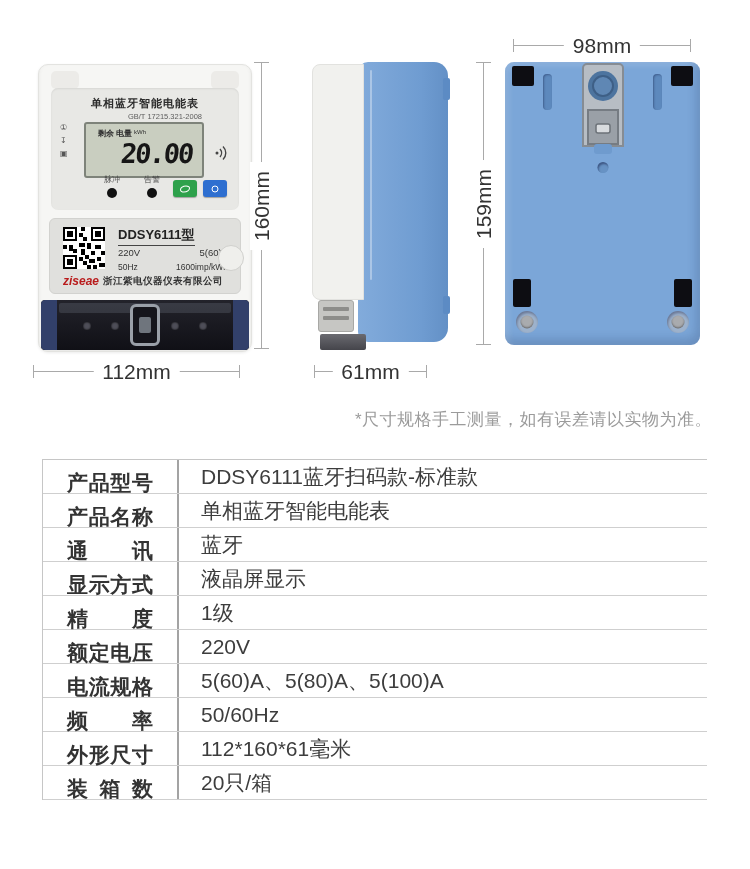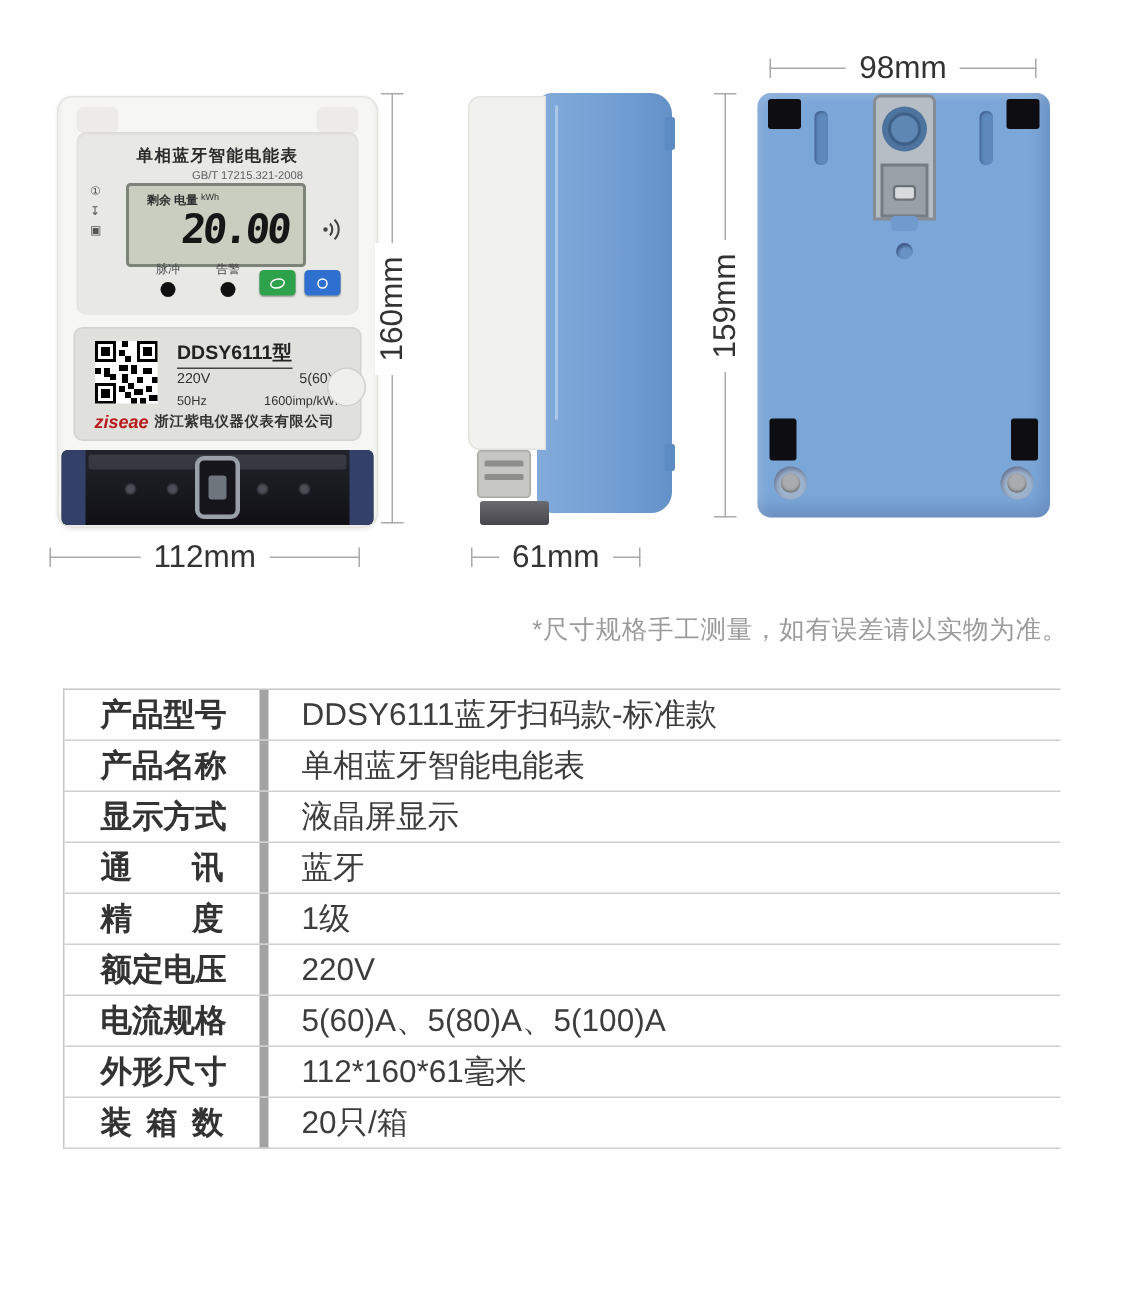--- a/index.html
+++ b/index.html
@@ -123,22 +123,22 @@
     font-size:17px; color:#9b9b9b; letter-spacing:.5px;
   }
 
   
   .spec-table {
     margin:28px 0 0 42px; width:665px;
     border-top:1px solid #c6c6c6; border-left:1px solid #c6c6c6;
   }
   .spec-row { display:flex; height:34px; border-bottom:1px solid #cfcfcf; align-items:center; }
   .spec-cell-label {
-    width:136px; flex:none; height:100%; display:flex; align-items:center;
-    border-right:6px solid #a3a3a3; padding:0 24px;
+    width:136px; flex:none; height:100%; display:flex; align-items:flex-end;
+    border-right:2px solid #a3a3a3; padding:0 24px;
   }
   .spec-cell-label span {
     display:block; width:88px; font-size:21px; font-weight:bold; color:#333;
     text-align:justify; text-align-last:justify; white-space:nowrap; line-height:1;
   }
   .spec-cell-value { padding-left:22px; font-size:21px; color:#3d3d3d; line-height:1; }
 </style>
 </head>
 <body>
 
@@ -307,50 +307,56 @@
     <div class="spec-cell-value">DDSY6111蓝牙扫码款-标准款</div>
   </div>
   <div class="spec-row">
     <div class="spec-cell-label">
         <span>产品名称</span>
       </div>
     <div class="spec-cell-value">单相蓝牙智能电能表</div>
   </div>
   <div class="spec-row">
     <div class="spec-cell-label">
+        <span>通讯</span>
+      </div>
+    <div class="spec-cell-value">蓝牙</div>
+  </div>
+  <div class="spec-row">
+    <div class="spec-cell-label">
         <span>显示方式</span>
       </div>
     <div class="spec-cell-value">液晶屏显示</div>
   </div>
   <div class="spec-row">
     <div class="spec-cell-label">
-        <span>通讯</span>
-      </div>
-    <div class="spec-cell-value">蓝牙</div>
-  </div>
-  <div class="spec-row">
-    <div class="spec-cell-label">
         <span>精度</span>
       </div>
     <div class="spec-cell-value">1级</div>
   </div>
   <div class="spec-row">
     <div class="spec-cell-label">
         <span>额定电压</span>
       </div>
     <div class="spec-cell-value">220V</div>
   </div>
   <div class="spec-row">
     <div class="spec-cell-label">
         <span>电流规格</span>
       </div>
     <div class="spec-cell-value">5(60)A、5(80)A、5(100)A</div>
   </div>
   <div class="spec-row">
     <div class="spec-cell-label">
+        <span>频率</span>
+      </div>
+    <div class="spec-cell-value">50/60Hz</div>
+  </div>
+  <div class="spec-row">
+    <div class="spec-cell-label">
         <span>外形尺寸</span>
       </div>
     <div class="spec-cell-value">112*160*61毫米</div>
   </div>
   <div class="spec-row">
     <div class="spec-cell-label">
         <span>装箱数</span>
       </div>
     <div class="spec-cell-value">20只/箱</div>
   </div>

